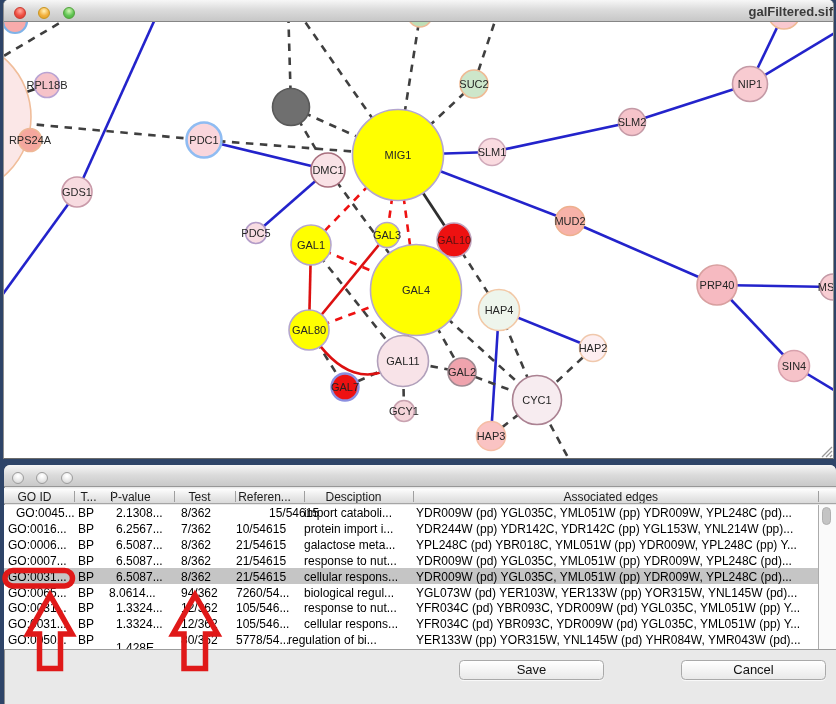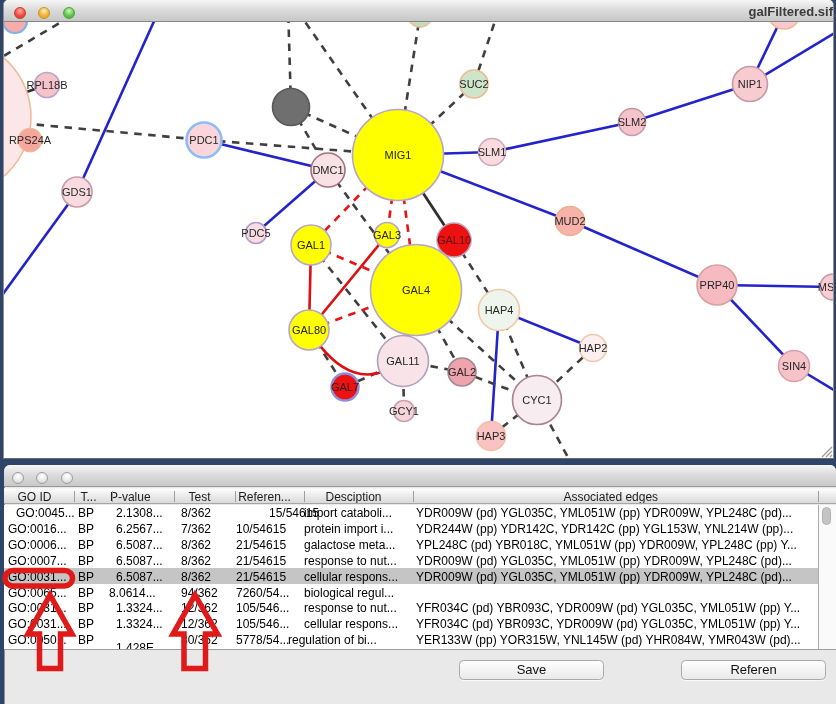--- a/index.html
+++ b/index.html
@@ -268,20 +268,21 @@
         <span class="tcell" style="left: 300px; width: 108.5px;">cellular respons...</span>
         <span class="tcell" style="left: 412px; width: 398px;">YDR009W (pd) YGL035C, YML051W (pp) YDR009W, YPL248C (pd)...</span>
       </div>
       <div class="trow" style="top: 79.5px;">
         <span class="tcell" style="left: 4px; width: 66px;">GO:0065...</span>
         <span class="tcell" style="left: 74px; width: 34px;">BP</span>
         <span class="tcell" style="left: 105px; width: 57.5px;">8.0614...</span>
         <span class="tcell" style="left: 177px; width: 53.5px;">94/362</span>
         <span class="tcell" style="left: 232px; width: 67.5px;">7260/54...</span>
         <span class="tcell" style="left: 300px; width: 108.5px;">biological regul...</span>
+        <span class="tcell" style="left: 412px; width: 398px;">YGL073W (pd) YER103W, YER133W (pp) YOR315W, YNL145W (pd)...</span>
       </div>
       <div class="trow" style="top: 95.4px;">
         <span class="tcell" style="left: 4px; width: 66px;">GO:0031...</span>
         <span class="tcell" style="left: 74px; width: 34px;">BP</span>
         <span class="tcell" style="left: 112px; width: 57.5px;">1.3324...</span>
         <span class="tcell" style="left: 177px; width: 53.5px;">12/362</span>
         <span class="tcell" style="left: 232px; width: 67.5px;">105/546...</span>
         <span class="tcell" style="left: 300px; width: 108.5px;">response to nut...</span>
         <span class="tcell" style="left: 412px; width: 398px;">YFR034C (pd) YBR093C, YDR009W (pd) YGL035C, YML051W (pp) Y...</span>
       </div>
@@ -302,20 +303,20 @@
         <span class="tcell" style="left: 232px; width: 67.5px;">5778/54...</span>
         <span class="tcell" style="left: 284px; width: 108.5px;">regulation of bi...</span>
         <span class="tcell" style="left: 412px; width: 398px;">YER133W (pp) YOR315W, YNL145W (pd) YHR084W, YMR043W (pd)...</span>
       </div>
     </div>
   <div id="scroll-zone"></div>
   <div id="scroll-thumb"></div>
   <div id="table-bottom-strip"></div>
 
   <div class="mac-button" id="save-button">Save</div>
-  <div class="mac-button" id="cancel-button">Referen</div>
+  <div class="mac-button" id="cancel-button">Cancel</div>
 
   <svg id="annotations" viewBox="0 0 836 704" width="836" height="704">
       <rect x="5" y="570.5" width="67.5" height="15.5" rx="8" fill="none" stroke="#e01919" stroke-width="5.5"></rect>
       <polygon points="50,595 72,634 60.5,634 60.5,668.5 39.5,668.5 39.5,634 28,634" fill="none" stroke="#e01919" stroke-width="5.5" stroke-linejoin="miter"></polygon>
       <polygon points="195,595 217.5,634 205.5,634 205.5,668.5 184,668.5 184,634 173,634" fill="none" stroke="#e01919" stroke-width="5.5" stroke-linejoin="miter"></polygon>
     </svg>
 </div>
 
 </body></html>

